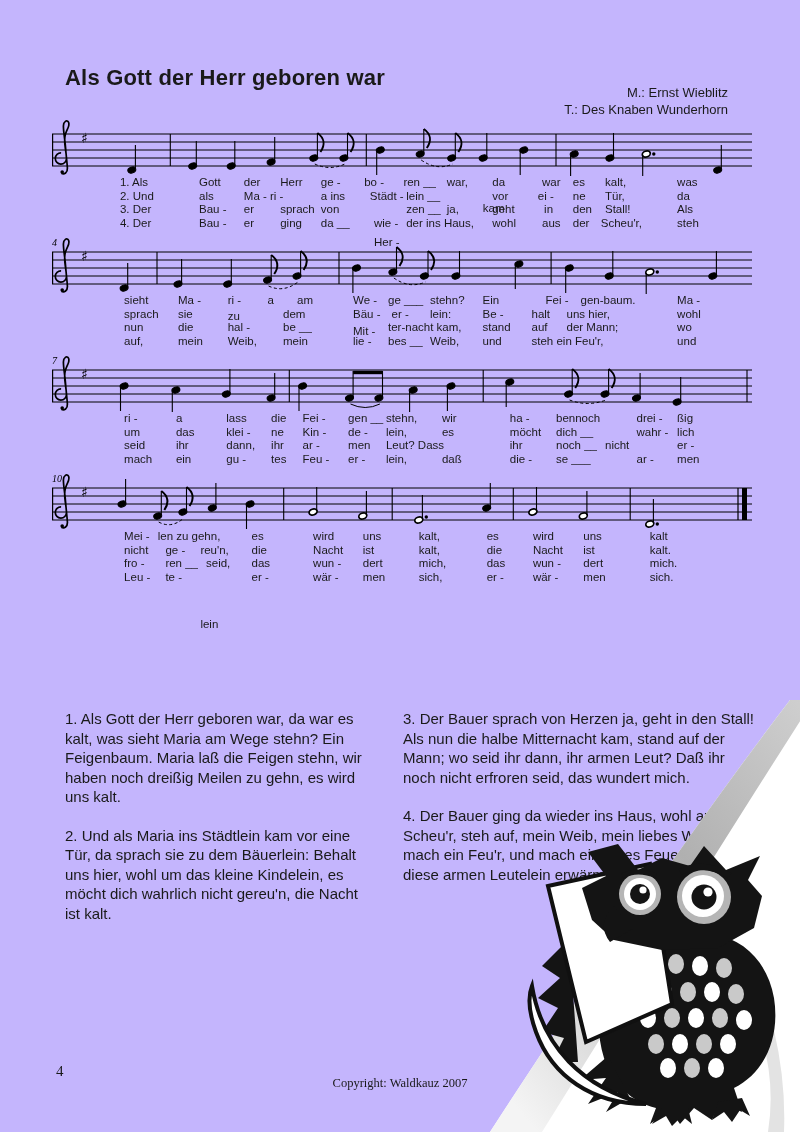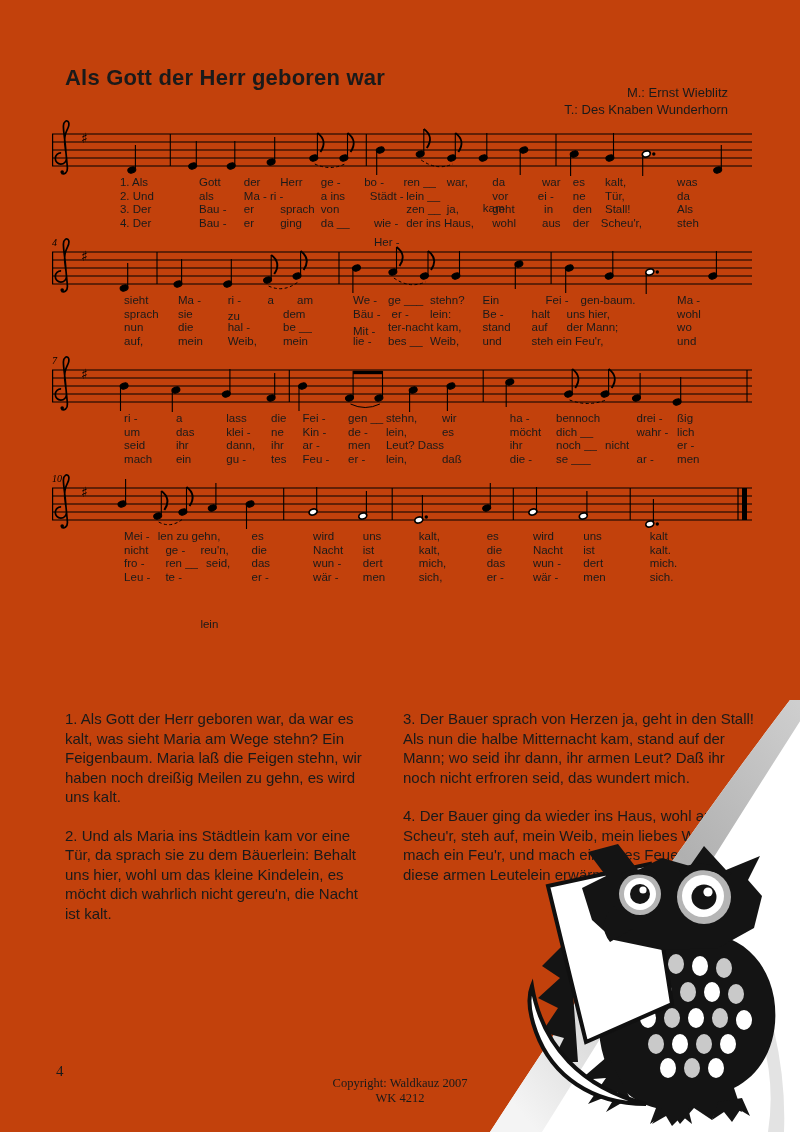--- a/index.html
+++ b/index.html
@@ -1,16 +1,16 @@
 <!DOCTYPE html>
 <html><head>
 <meta charset="utf-8">
 <style>
   html,body{margin:0;padding:0;background:#9a9a9a;}
-  .page{position:relative;width:800px;height:1132px;background:#c2410c;overflow:hidden;
+  .page{position:relative;width:800px;height:1132px;background:#c4b5fd;overflow:hidden;
         font-family:"Liberation Sans",sans-serif;color:#1a1a1a;}
   .title{position:absolute;left:65px;top:50px;font-size:22px;font-weight:bold;letter-spacing:.2px;}
   .credits{position:absolute;right:72px;top:84px;text-align:right;font-size:13px;line-height:17px;}
   #score{position:absolute;left:52px;top:118px;width:700px;}
   .system{position:relative;height:118px;}
   .sysvg{display:block;}
   .lyr{position:absolute;font-size:11.5px;white-space:nowrap;}
   .verses{position:absolute;top:709px;font-size:15px;line-height:19.5px;}
   .vleft{left:65px;width:298px;}
   .vright{left:403px;width:354px;}
@@ -487,16 +487,15 @@
       <path d="M158 36 Q182 24 208 40" stroke="#141414" stroke-width="6" fill="none"></path>
       <path d="M100 40 Q116 32 134 40" stroke="#141414" stroke-width="5" fill="none"></path>
       <path d="M92 70 Q74 88 88 106 L112 92 Q100 82 92 70 Z" fill="#141414"></path>
     </g>
     <path d="M140 272 L130 288 L144 280 L150 290 L160 280 L170 288 L166 272 Z M196 266 L190 284 L202 276 L210 286 L218 274 L228 280 L220 262 Z" fill="#141414"></path>
   </svg>
 
   <div class="pagenum">4</div>
   <div class="copyright">
     <div>Copyright: Waldkauz 2007</div>
-    <div>WK 4212</div>
   </div>
 
 </div>
 
 </body></html>

